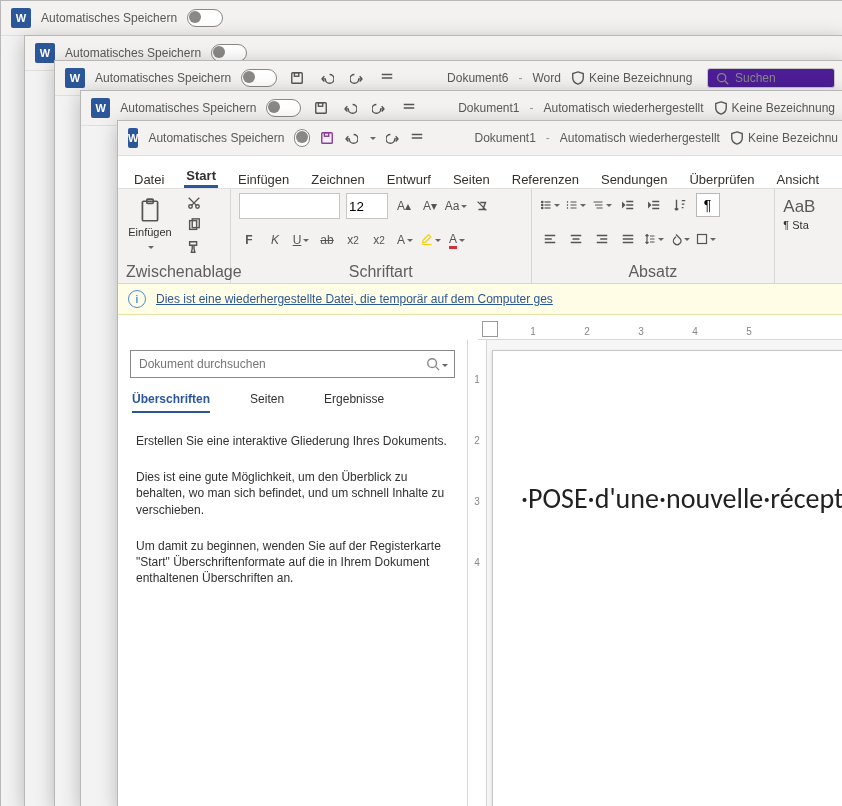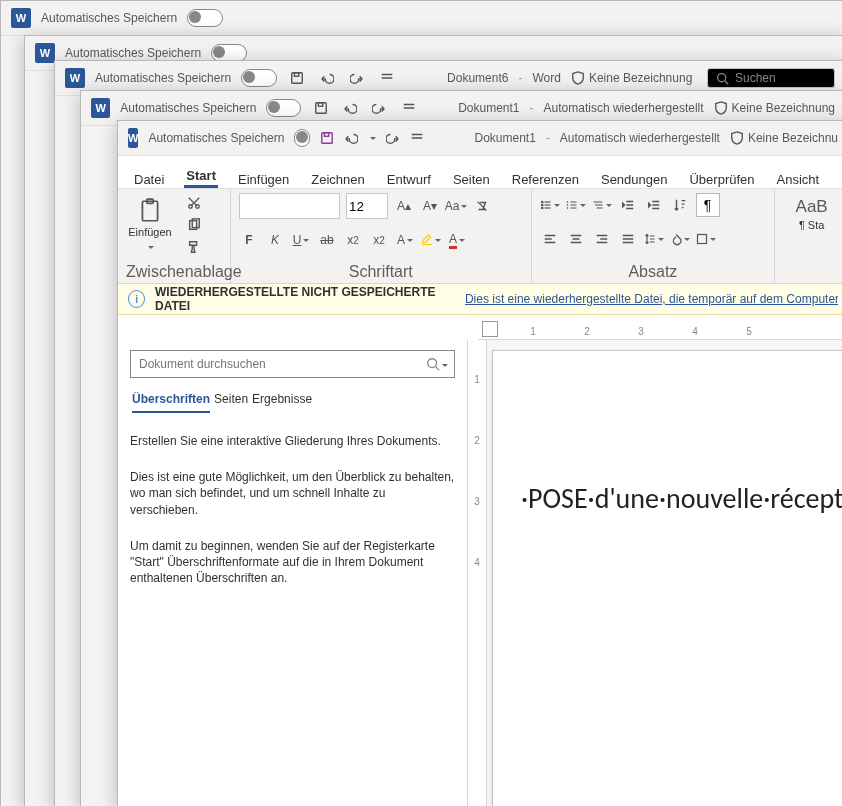--- a/index.html
+++ b/index.html
@@ -15,63 +15,63 @@
 .titlebar{height:34px;display:flex;align-items:center;gap:10px;padding:0 10px;background:#f3f2f1;border-bottom:1px solid #e1dfdd;color:#595959;font-size:12px;white-space:nowrap;overflow:hidden}
 .word-icon{width:20px;height:20px;background:#2b579a;color:#fff;font-weight:700;font-size:11px;display:flex;align-items:center;justify-content:center;border-radius:2px}
 .autosave-toggle{width:34px;height:16px;border:1px solid #8a8886;border-radius:9px;position:relative;background:#fff}
 .autosave-toggle::after{content:"";position:absolute;left:1px;top:1px;width:12px;height:12px;border-radius:50%;background:#8a8886}
 .qat-btn{width:20px;height:20px;display:flex;align-items:center;justify-content:center;color:#555}
 .qat-btn.save svg{color:#8e3a9d}
 .title-doc{color:#595959}
 .title-sep{color:#999}
 .sens{display:flex;align-items:center;gap:4px;color:#595959}
 .sens svg{width:14px;height:14px}
-.search-field{margin-left:auto;display:flex;align-items:center;gap:6px;border:1px solid #c8c6c4;border-radius:3px;padding:2px 8px;background:#000000;color:#8a8886;min-width:110px}
+.search-field{margin-left:auto;display:flex;align-items:center;gap:6px;border:1px solid #c8c6c4;border-radius:3px;padding:2px 8px;background:#4c1d95;color:#8a8886;min-width:110px}
 .search-field svg{width:13px;height:13px}
 
 .ribbon-tabs{display:flex;gap:18px;padding:0 14px;background:#fff;height:32px;align-items:flex-end;border-bottom:1px solid #e1dfdd;color:#323130;font-size:13px}
 .ribbon-tabs .tab{padding:6px 2px 1px;cursor:pointer}
 .ribbon-tabs .tab.active{border-bottom:3px solid #2b579a;font-weight:600;padding-bottom:2px}
 
 .ribbon{display:flex;height:94px;background:#f3f2f1;border-bottom:1px solid #d6d6d6}
 .grp{border-right:1px solid #d6d6d6;padding:4px 8px 2px;display:flex;flex-direction:column;justify-content:space-between}
 .grp-label{text-align:center;font-size:16px;color:#605e5c;padding-top:2px}
 .row{display:flex;align-items:center;gap:6px}
 .btn-sm{width:20px;height:20px;display:flex;align-items:center;justify-content:center;color:#555;border-radius:2px}
 .paste-big{display:flex;flex-direction:column;align-items:center;width:48px;color:#323130}
 .paste-big svg{width:26px;height:26px;color:#555}
 .paste-big span{font-size:11px;margin-top:2px}
 .clip-col{display:flex;flex-direction:column;gap:2px;margin-left:4px}
 .font-box{border:1px solid #c8c6c4;background:#fff;height:22px}
 .font-name{width:95px}
 .font-size{width:36px}
 .pilcrow{border:1px solid #b8b8b8;background:#fff;width:22px;height:22px;display:flex;align-items:center;justify-content:center;font-size:14px}
-.styles{display:flex;flex-direction:column;align-items:center;gap:2px;padding-top:4px;color:#323130}
+.styles{display:flex;flex-direction:column;align-items:flex-start;gap:2px;padding-top:4px;color:#323130}
 .styles .AaBb{font-size:17px;color:#595959}
 .drop::after{content:"";display:inline-block;margin-left:2px;border:3px solid transparent;border-top-color:#666;transform:translateY(2px)}
 
 .recov{display:flex;align-items:center;gap:10px;height:30px;background:#fffde6;border-bottom:1px solid #e4e2a8;padding:0 10px;font-size:12px;color:#323130}
 .recov .badge{width:16px;height:16px;border:1.5px solid #4a8de0;border-radius:50%;color:#4a8de0;display:flex;align-items:center;justify-content:center;font-size:10px;font-weight:700}
 .recov .msg{color:#2b579a;text-decoration:underline;white-space:nowrap;overflow:hidden}
 
 .ruler{height:22px;background:#fff;border-bottom:1px solid #d6d6d6;position:relative;margin-left:360px;font-size:10px;color:#8a8886;display:flex;align-items:flex-end;padding-bottom:2px}
 .ruler .l{display:inline-block;width:14px;height:14px;border:1px solid #999;margin:0 8px 0 4px}
 .ruler span{display:inline-block;width:54px;text-align:center}
 
 .body{flex:1;display:flex;min-height:0}
 .nav{width:325px;border-right:1px solid #d6d6d6;background:#fff;display:flex;flex-direction:column;padding:10px 12px 0;color:#323130}
 .nav h2{margin:0;font-size:18px;font-weight:400;color:#323130}
 .nav .nav-ctrl{margin-left:auto;display:flex;gap:12px;color:#605e5c}
 .nav .hdr{display:flex;align-items:center;margin-bottom:12px}
 .nav .search{display:flex;align-items:center;border:1px solid #8a8886;height:26px;padding:0 6px;font-size:12px;color:#8a8886}
 .nav .search input{border:none;outline:none;flex:1;font-size:12px}
-.nav .tabs{display:flex;gap:4px;margin:14px 2px 10px;font-size:12px;color:#323130}
+.nav .tabs{display:flex;gap:40px;margin:14px 2px 10px;font-size:12px;color:#323130}
 .nav .tabs .t{padding-bottom:5px;cursor:pointer}
 .nav .tabs .t.active{color:#2b579a;border-bottom:2px solid #2b579a;font-weight:600}
-.nav .para{font-size:12px;color:#323130;margin:10px 0;line-height:1.35}
+.nav .para{font-size:12px;color:#323130;margin:10px 6px;line-height:1.35}
 .doc{flex:1;background:#f6f6f6;position:relative;overflow:hidden}
 .vruler{position:absolute;left:0;top:0;bottom:0;width:18px;background:#fff;border-right:1px solid #d6d6d6;display:flex;flex-direction:column;align-items:center;padding-top:34px;gap:50px;font-size:10px;color:#8a8886}
 .page{position:absolute;left:24px;top:10px;right:-150px;height:640px;background:#fff;border:1px solid #c8c6c4;box-shadow:0 2px 4px rgba(0,0,0,.12);padding:130px 0 0 28px;font-family:Calibri,Arial,sans-serif;font-size:28px;color:#222;white-space:nowrap}
 .page .dot{letter-spacing:0}
 
 svg{width:14px;height:14px;stroke:currentColor;fill:none;stroke-width:1.6}
 </style>
 </head>
 <body>
 
@@ -386,21 +386,20 @@
     <div class="grp" style="border-right:none;width:60px">
       <div class="styles">
         <div class="AaBb">AaB</div>
         <div style="font-size:11px">¶ Sta</div>
       </div>
     </div>
   </div>
 
   <div class="recov">
     <div class="badge">i</div>
-    <b>WIEDERHERGESTELLTE NICHT GESPEICHERTE DATEI</b>
     <span class="msg">Dies ist eine wiederhergestellte Datei, die temporär auf dem Computer ges</span>
   </div>
 
   <div class="ruler">
     <span class="l"></span>
     <span>1</span>
     <span>2</span>
     <span>3</span>
     <span>4</span>
     <span>5</span>

